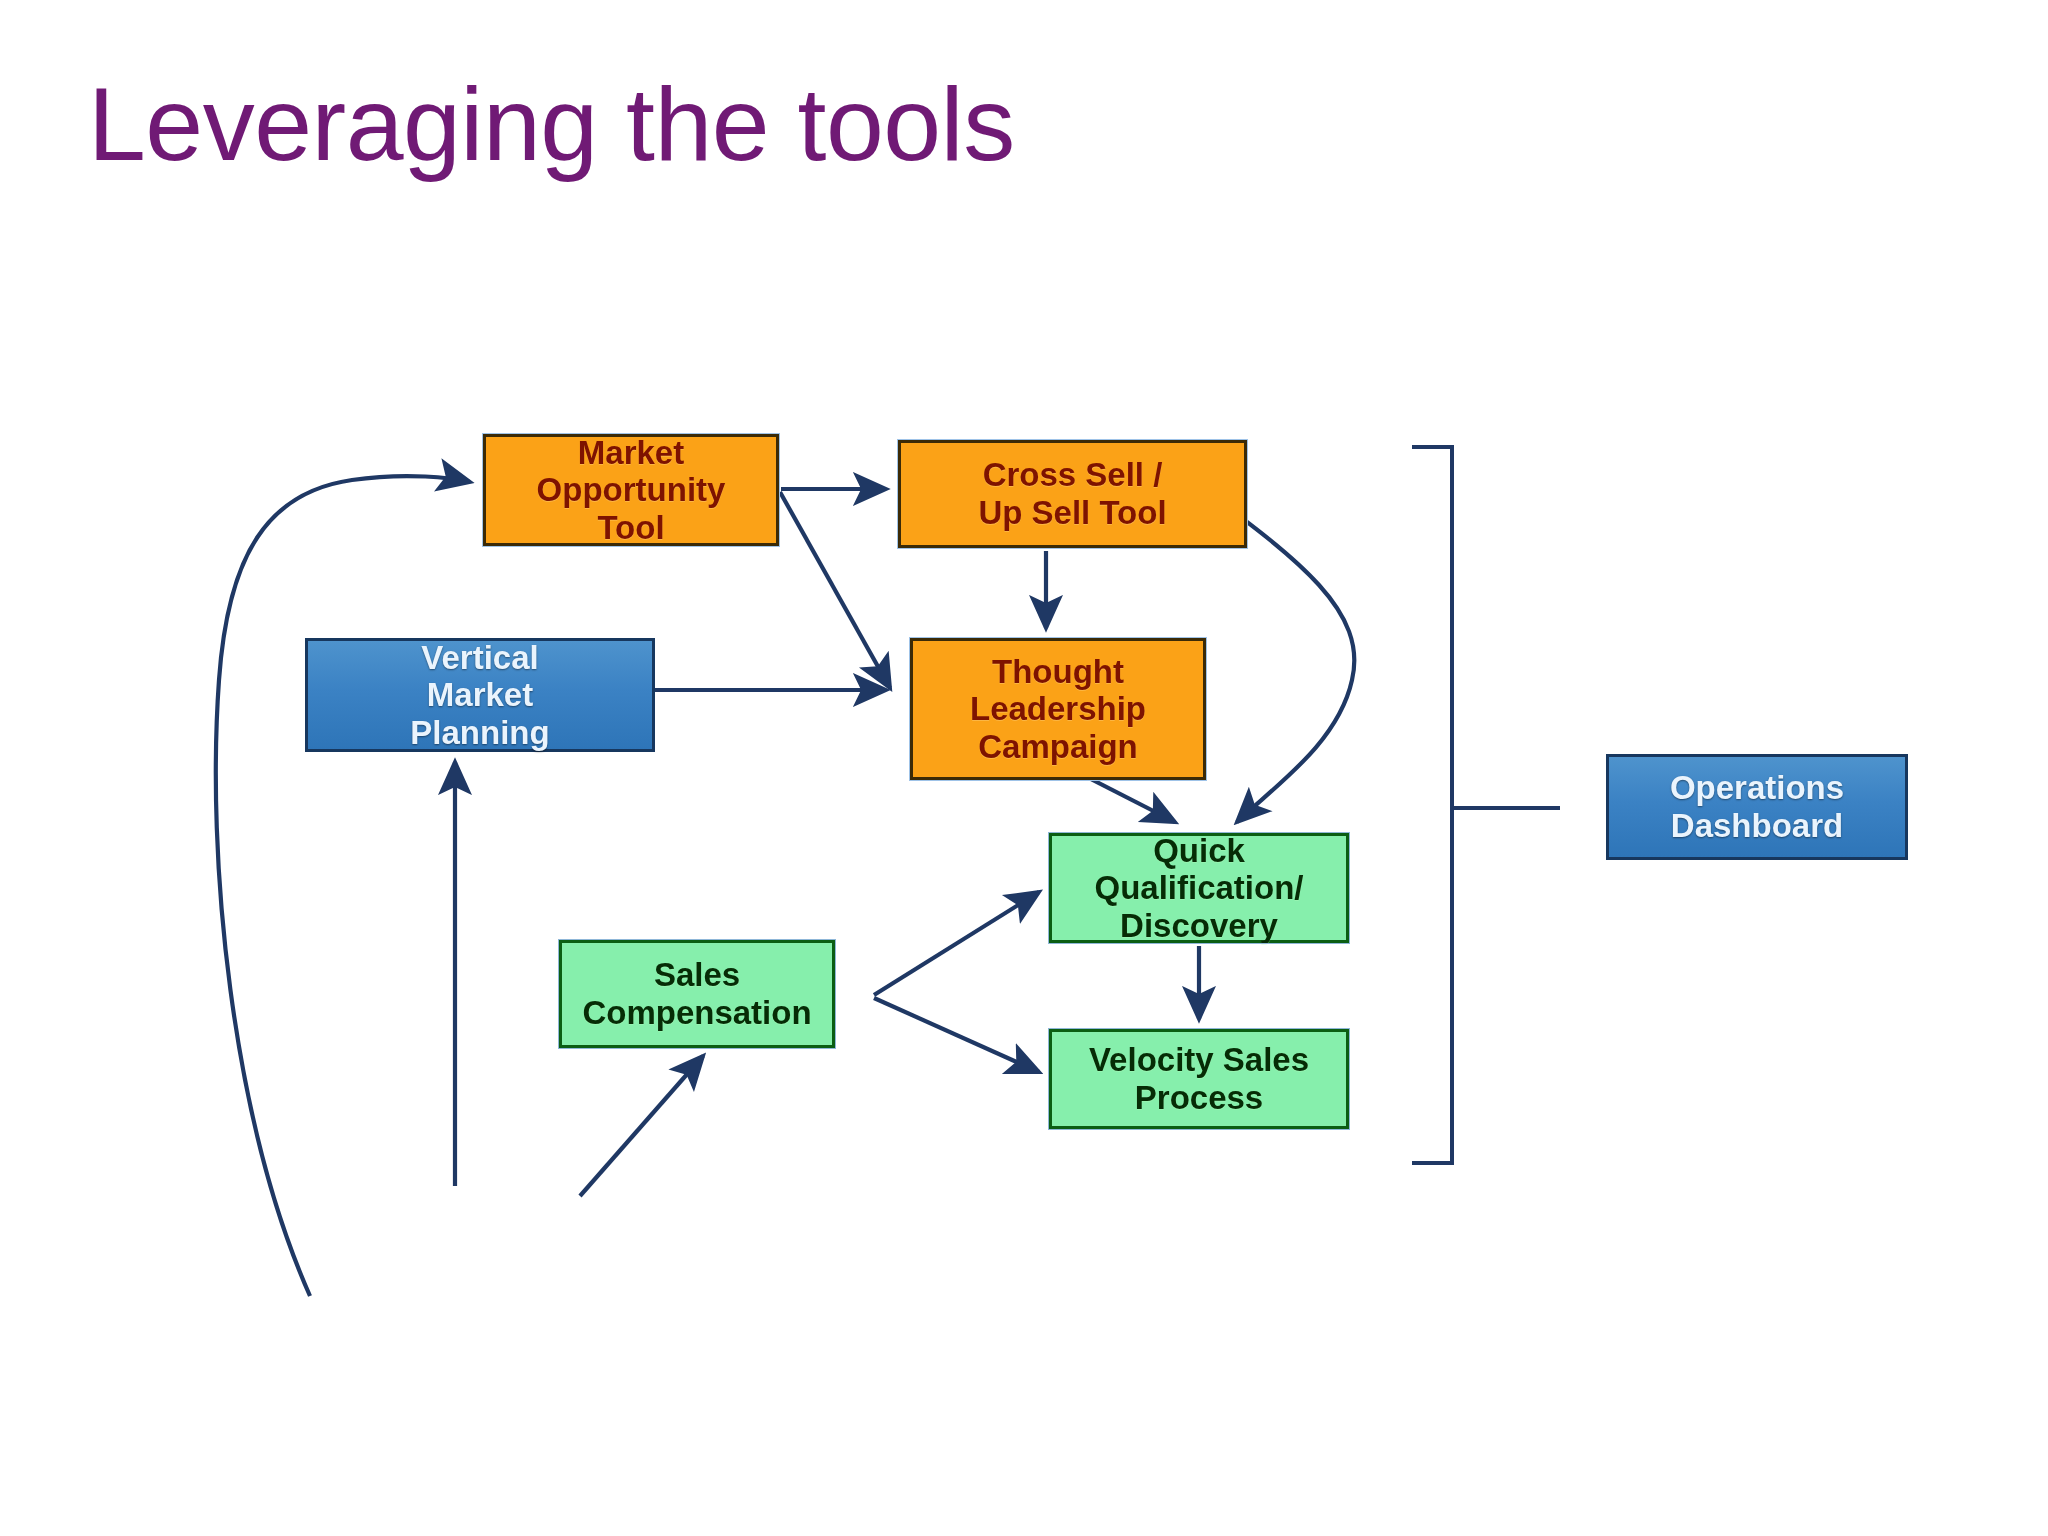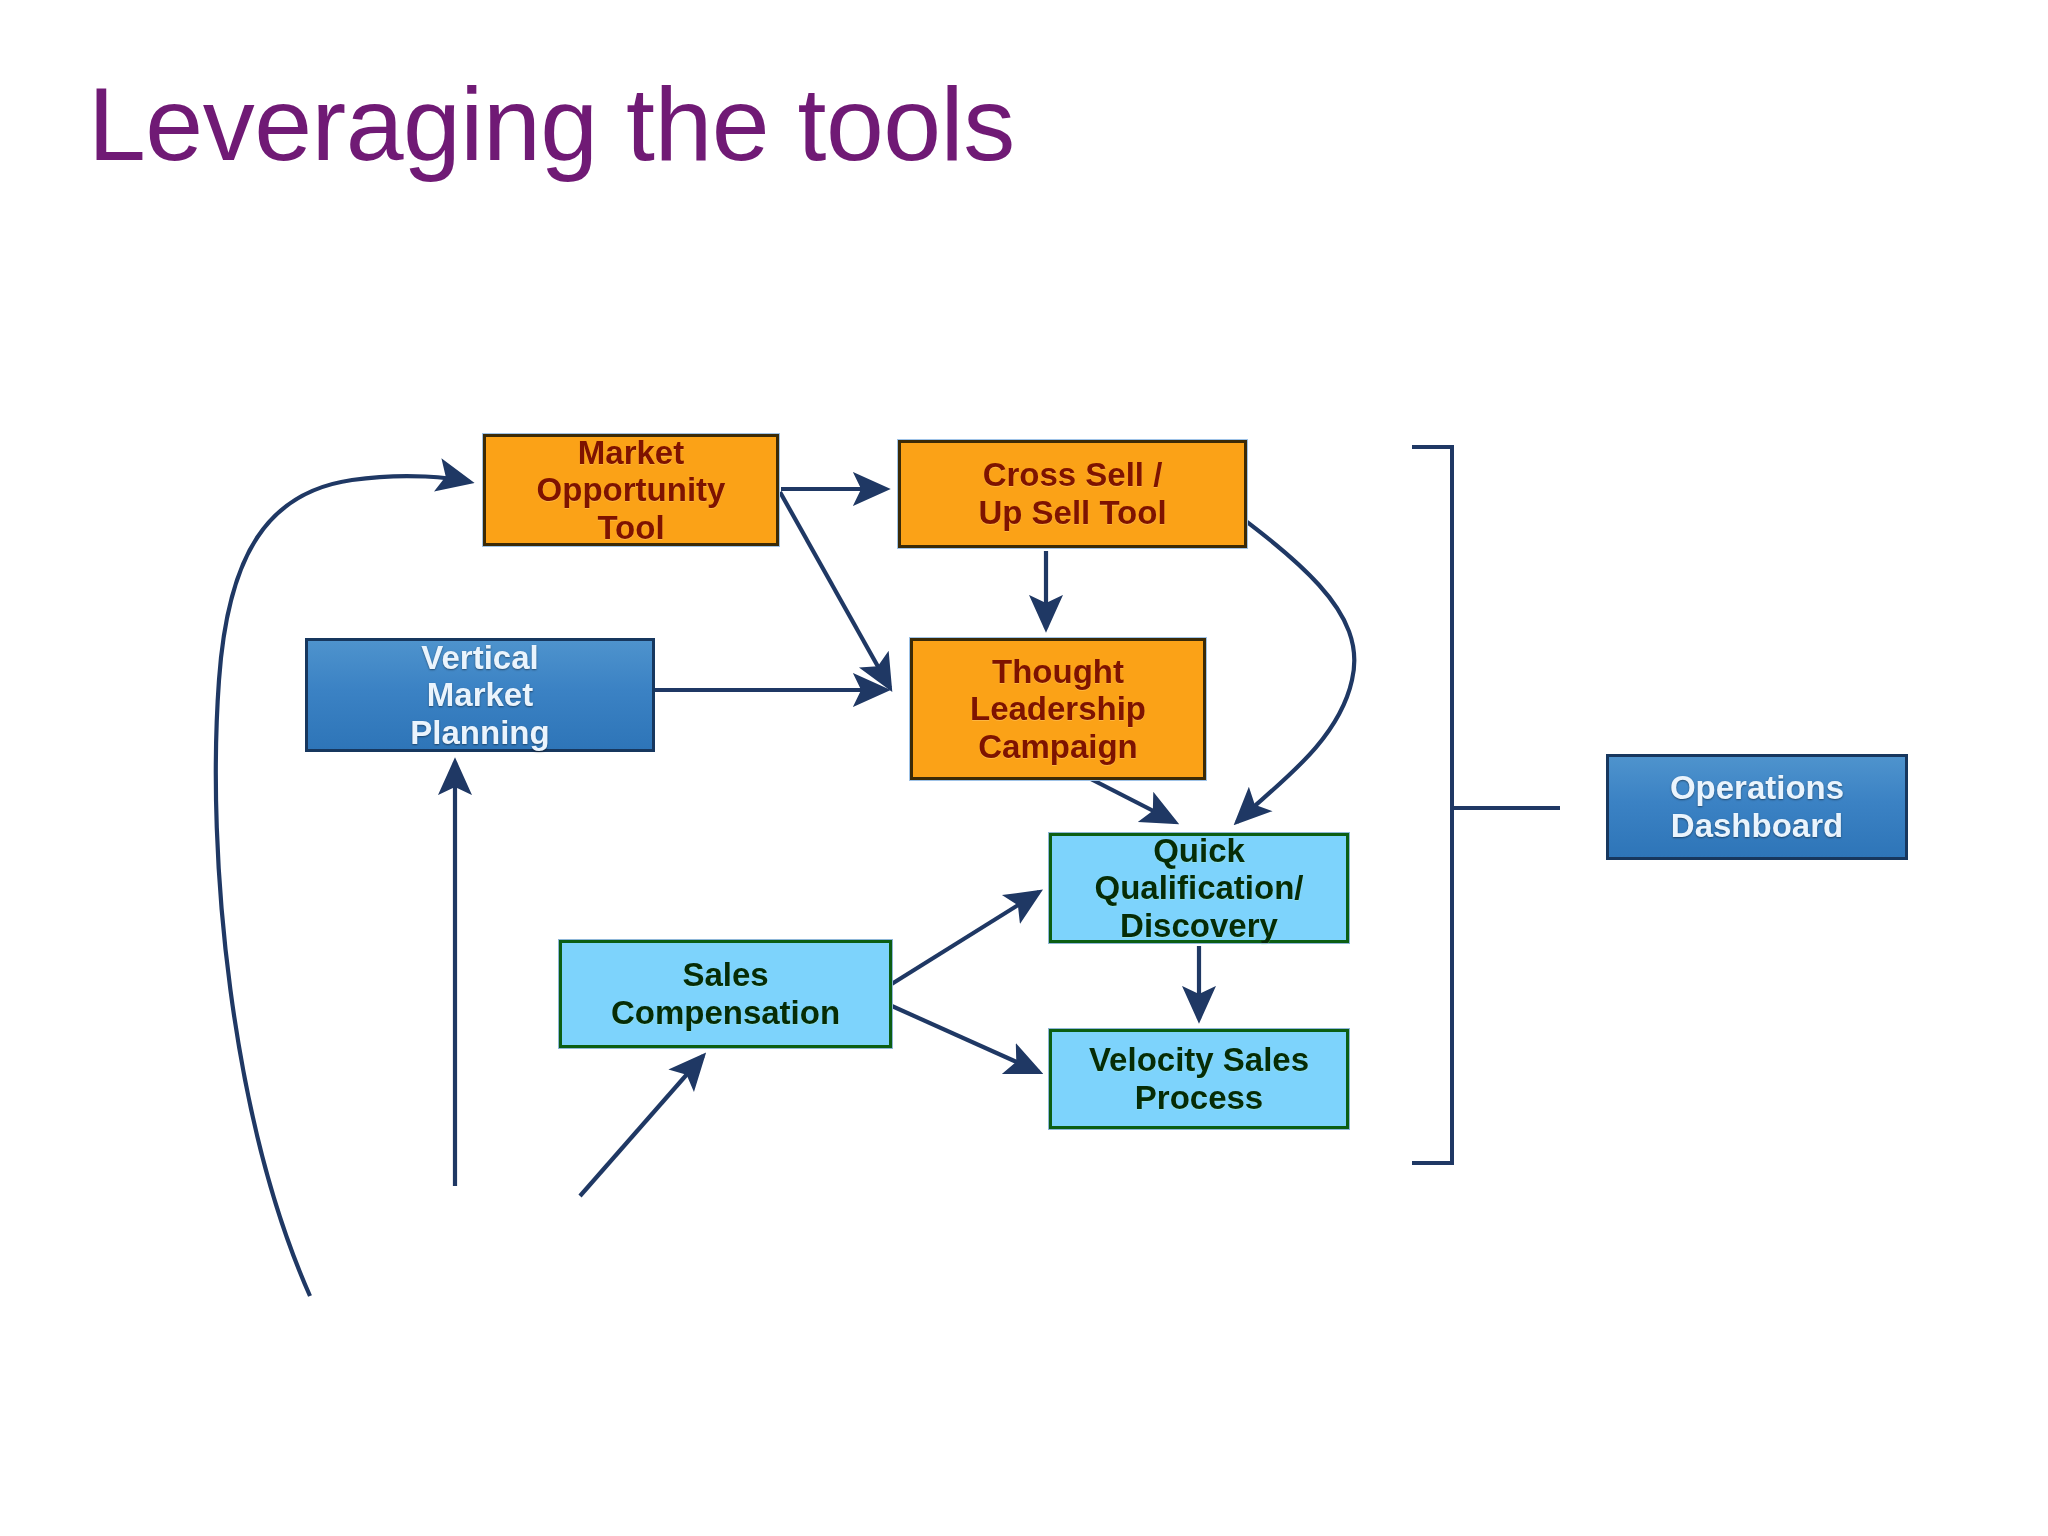--- a/index.html
+++ b/index.html
@@ -82,37 +82,37 @@
   .node-blue {
     background: linear-gradient(180deg, #4E93CD 0%, #3B82C4 45%, #2E75B8 100%);
     border: 3px solid #17375E;
     color: #EAF4FD;
     font-weight: bold;
     font-size: 33px;
     text-shadow: 0 1px 2px rgba(0,0,0,0.45);
   }
 
   .node-green {
-    background: #7dd3fc;
+    background: #86efac;
     border: 3px solid #0B5E13;
     outline: 1px solid #8FB7D8;
     color: #062C06;
     font-weight: bold;
     font-size: 33px;
     text-shadow: 0 1px 0 rgba(190,255,190,0.3);
   }
 
   
   #node-market-opportunity-tool { left: 483px;  top: 434px;  width: 296px; height: 112px; }
   #node-cross-sell-up-sell-tool { left: 898px;  top: 440px;  width: 349px; height: 108px; }
   #node-thought-leadership       { left: 898px;  top: 638px;  width: 296px; height: 142px; margin-left: 12px; }
   #node-vertical-market-planning { left: 305px;  top: 638px;  width: 350px; height: 114px; }
   #node-quick-qualification      { left: 1049px; top: 833px;  width: 300px; height: 110px; }
   #node-velocity-sales-process   { left: 1049px; top: 1029px; width: 300px; height: 100px; }
-  #node-sales-compensation       { left: 559px;  top: 940px;  width: 333px; height: 108px; }
+  #node-sales-compensation       { left: 559px;  top: 940px;  width: 276px; height: 108px; }
   #node-cloud-practice-statement { left: 305px;  top: 1188px; width: 302px; height: 110px; }
   #node-operations-dashboard     { left: 1606px; top: 754px;  width: 302px; height: 106px; }
 </style>
 </head>
 <body>
 
 <div id="slide">
 
   <div id="slide-title">Leveraging the tools</div>
 

